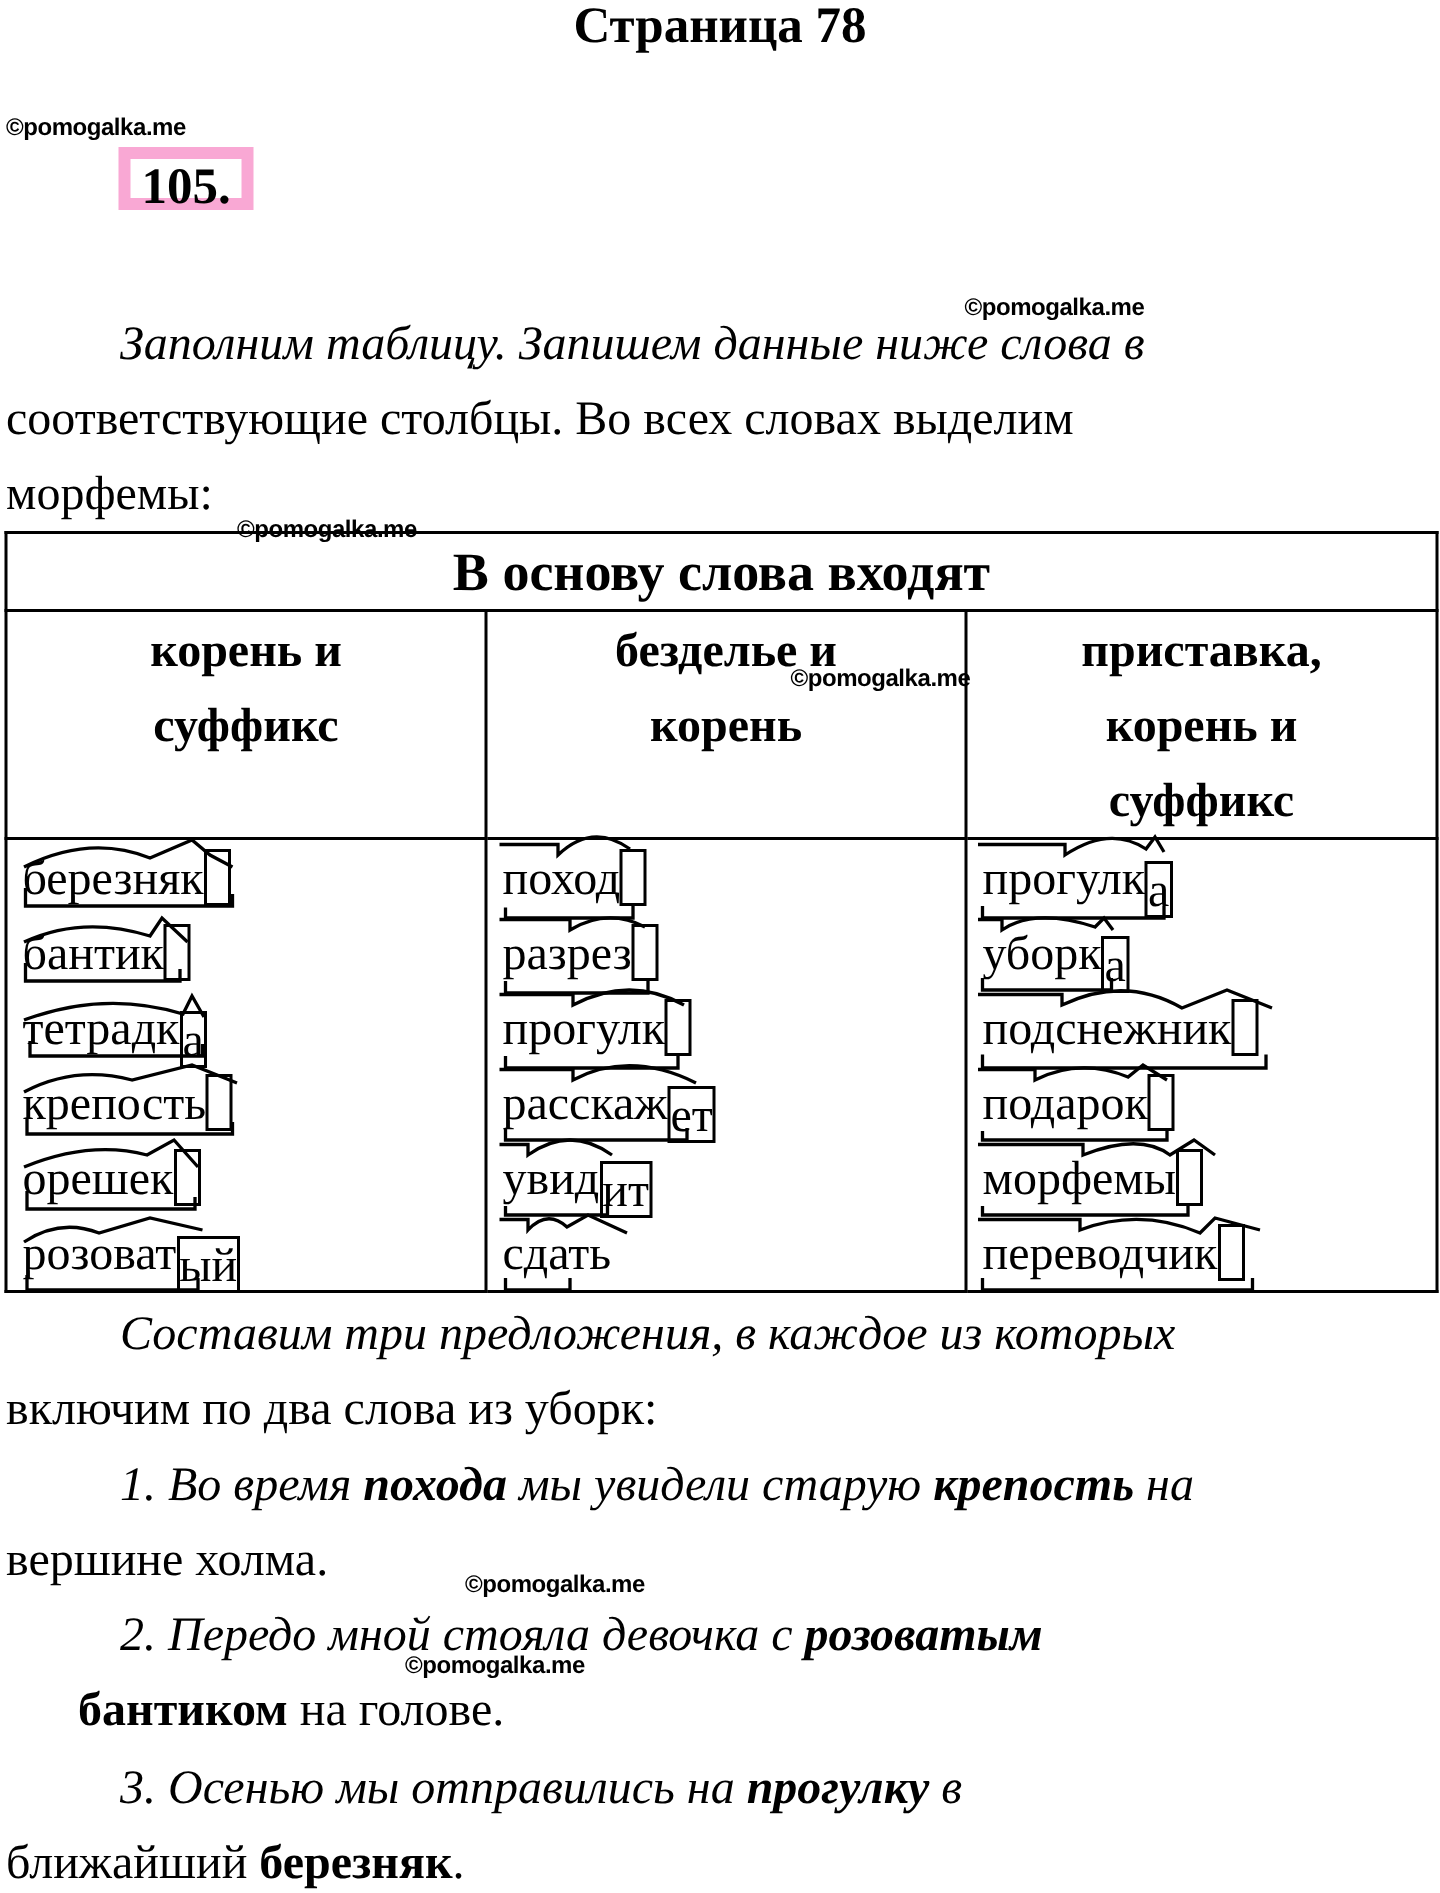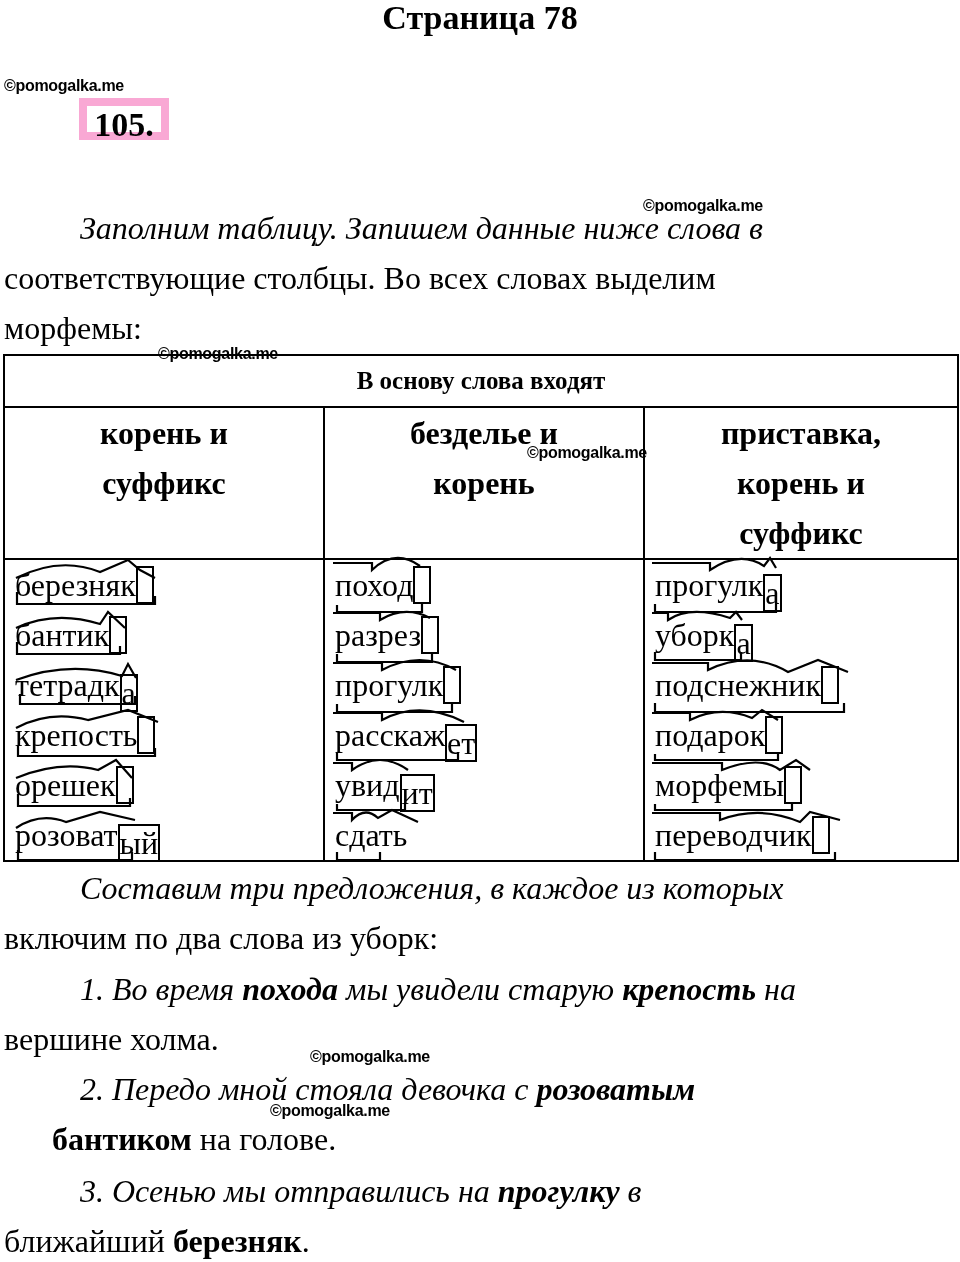--- a/index.html
+++ b/index.html
@@ -9,21 +9,21 @@
            font-weight:bold; font-size:34px; line-height:44px; }
   .wm { position:absolute; font-family:"Liberation Sans", sans-serif; font-weight:bold;
         font-size:16px; line-height:18px; color:#000; letter-spacing:-0.3px; }
   .num-box { position:absolute; left:79px; top:98px; width:90px; height:42px;
              border:8px solid #f9a8d4; box-sizing:border-box; font-weight:bold;
              font-size:34px; line-height:38px; text-align:center; }
   .para { position:absolute; left:4px; width:950px; font-size:32px; line-height:50px; }
   .indent { text-indent:76px;font-style:italic; }
   table.morph { position:absolute; left:3px; top:354px; width:956px; border-collapse:collapse; }
   table.morph td, table.morph th { border:2px solid #000; padding:0; vertical-align:top; }
-  .head-main { font-weight:bold; font-size:25px; height:50px; line-height:50px; text-align:center; }
+  .head-main { font-weight:bold; font-size:36px; height:50px; line-height:50px; text-align:center; }
   .head-col { font-weight:bold; font-size:32px; line-height:50px; text-align:center; height:150px; }
   .words { height:300px; padding-left:10px !important; }
   .word { position:relative; font-size:32px; line-height:50px; height:50px; display:block; white-space:nowrap; }
   .word .txt { position:relative; display:inline-block; }
   .end-box { display:inline-block; border:2px solid #000; box-sizing:border-box; height:38px;
              min-width:18px; vertical-align:-8px; line-height:34px; }
   .mark { position:absolute; pointer-events:none; }
   b { font-weight:bold; }
 </style>
 </head>

